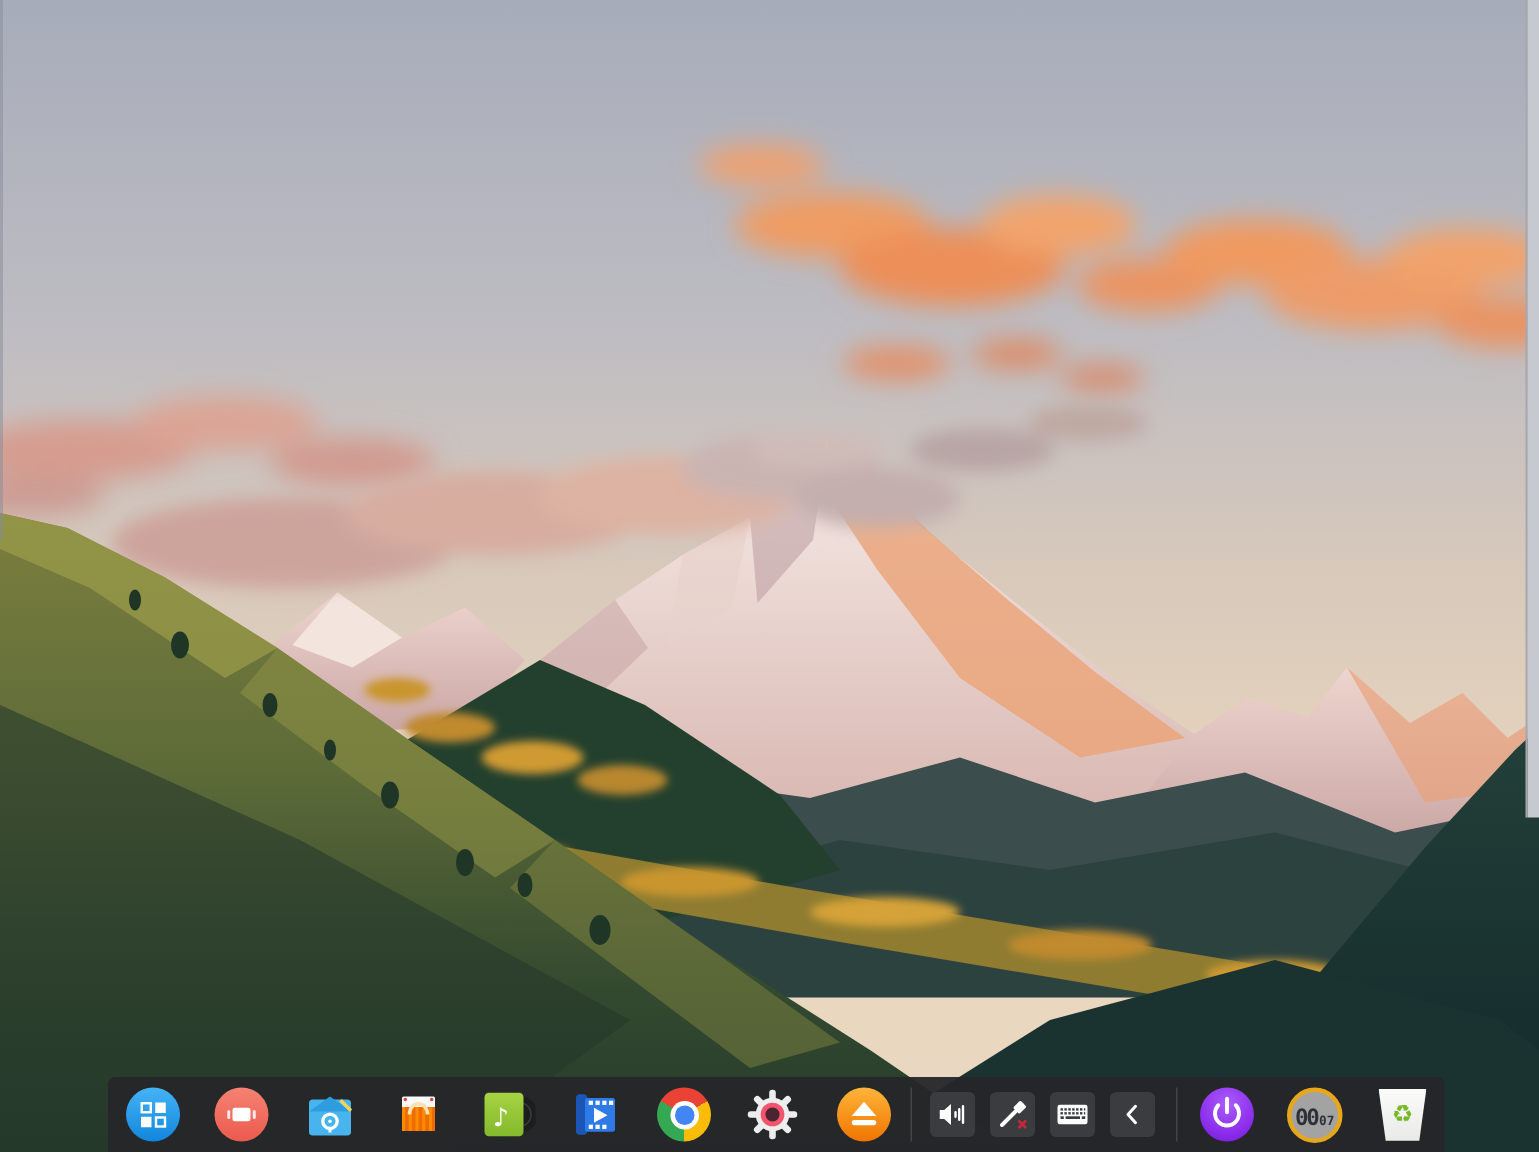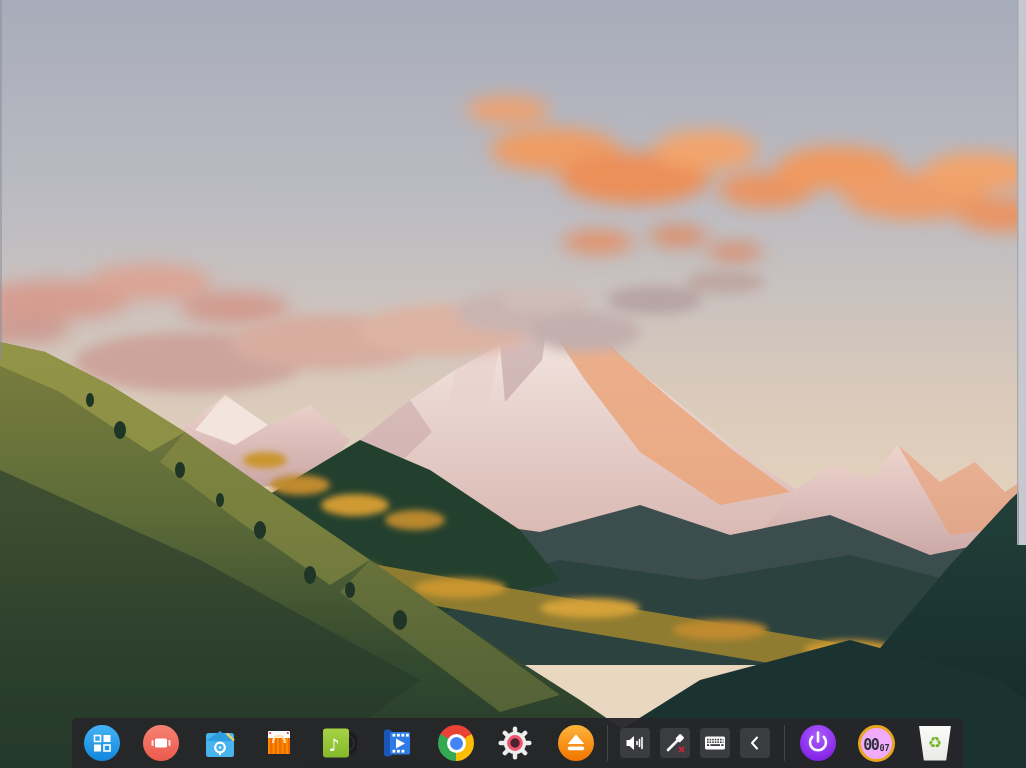--- a/index.html
+++ b/index.html
@@ -18,21 +18,21 @@
   .tray{display:flex;gap:10px;align-items:center;}
   .tray-btn{width:30px;height:30px;background:#3a3c40;border-radius:4px;
             display:flex;align-items:center;justify-content:center;cursor:pointer;}
   
   .icon-chrome{width:36px;height:36px;border-radius:50%;position:relative;
      background:conic-gradient(from 60deg,#fbbc05 0 120deg,#34a853 0 240deg,#ea4335 0 360deg);}
   .icon-chrome::before{content:"";position:absolute;inset:8.5px;background:#fff;border-radius:50%;}
   .icon-chrome::after{content:"";position:absolute;inset:11.5px;background:#4285f4;border-radius:50%;}
   
   .clock{margin-left:21px;width:31px;height:31px;border:3.5px solid #e7a71c;border-radius:50%;
-         background:#f0abfc;display:flex;align-items:flex-end;justify-content:center;
+         background:#a3a3a3;display:flex;align-items:flex-end;justify-content:center;
          box-sizing:content-box;padding-bottom:0;cursor:pointer;}
   .clock-inner{display:flex;align-items:flex-end;margin-bottom:7px;
          font-family:"DejaVu Sans Mono",monospace;font-weight:bold;color:#2e3238;}
   .clock-h{font-size:15px;line-height:13px;letter-spacing:-1.5px;}
   .clock-m{font-size:8.5px;line-height:8px;margin-left:1px;}
   
   .trash-wrap{margin-left:23px;width:34px;display:flex;flex-direction:column;align-items:center;cursor:pointer;}
   .trash-body{width:32px;height:35px;background:linear-gradient(#fbfbfa,#e9e9e6);
       clip-path:polygon(0 0,100% 0,85% 100%,15% 100%);
       display:flex;align-items:center;justify-content:center;}

